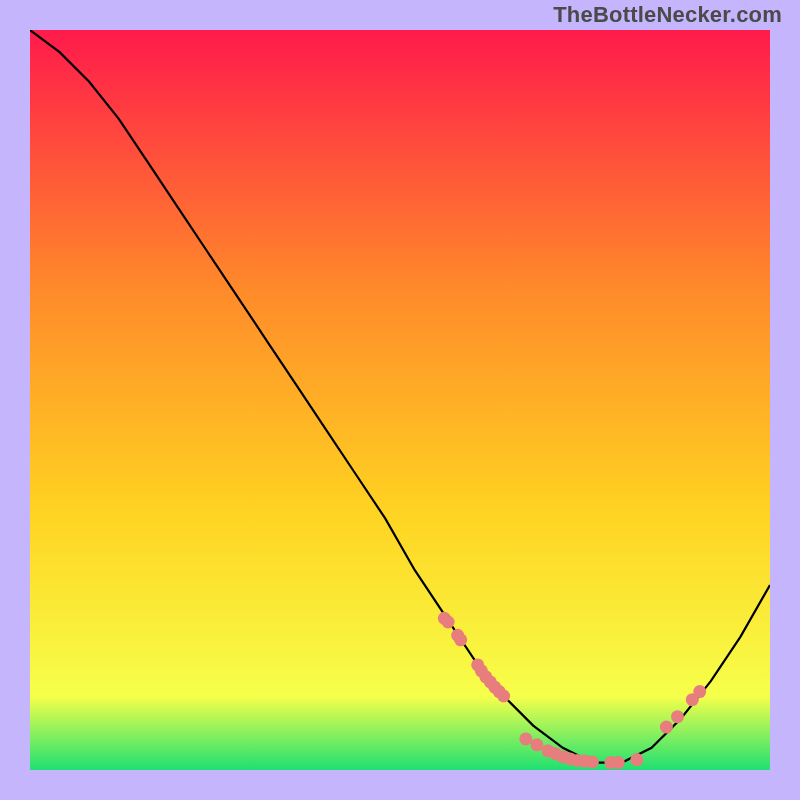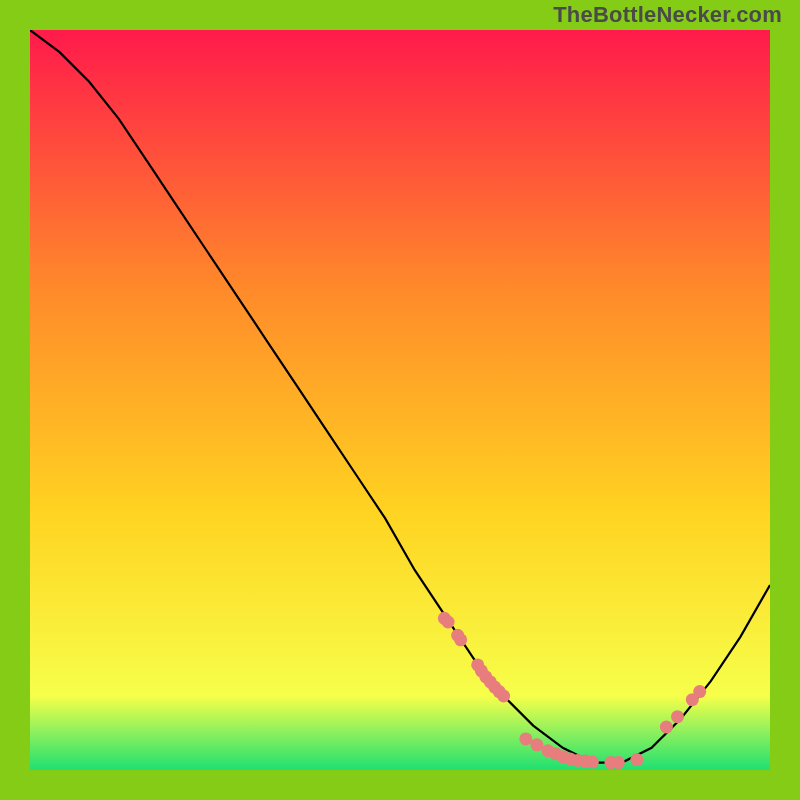--- a/index.html
+++ b/index.html
@@ -8,21 +8,21 @@
     background: #000;
     width: 800px;
     height: 800px;
     overflow: hidden;
     font-family: Arial, Helvetica, sans-serif;
   }
   .frame {
     position: relative;
     width: 800px;
     height: 800px;
-    background: #84cc16;
+    background: #c4b5fd;
   }
   .watermark {
     position: absolute;
     top: 2px;
     right: 18px;
     font-size: 22px;
     font-weight: bold;
     color: #4a4a4a;
     letter-spacing: 0.2px;
   }

